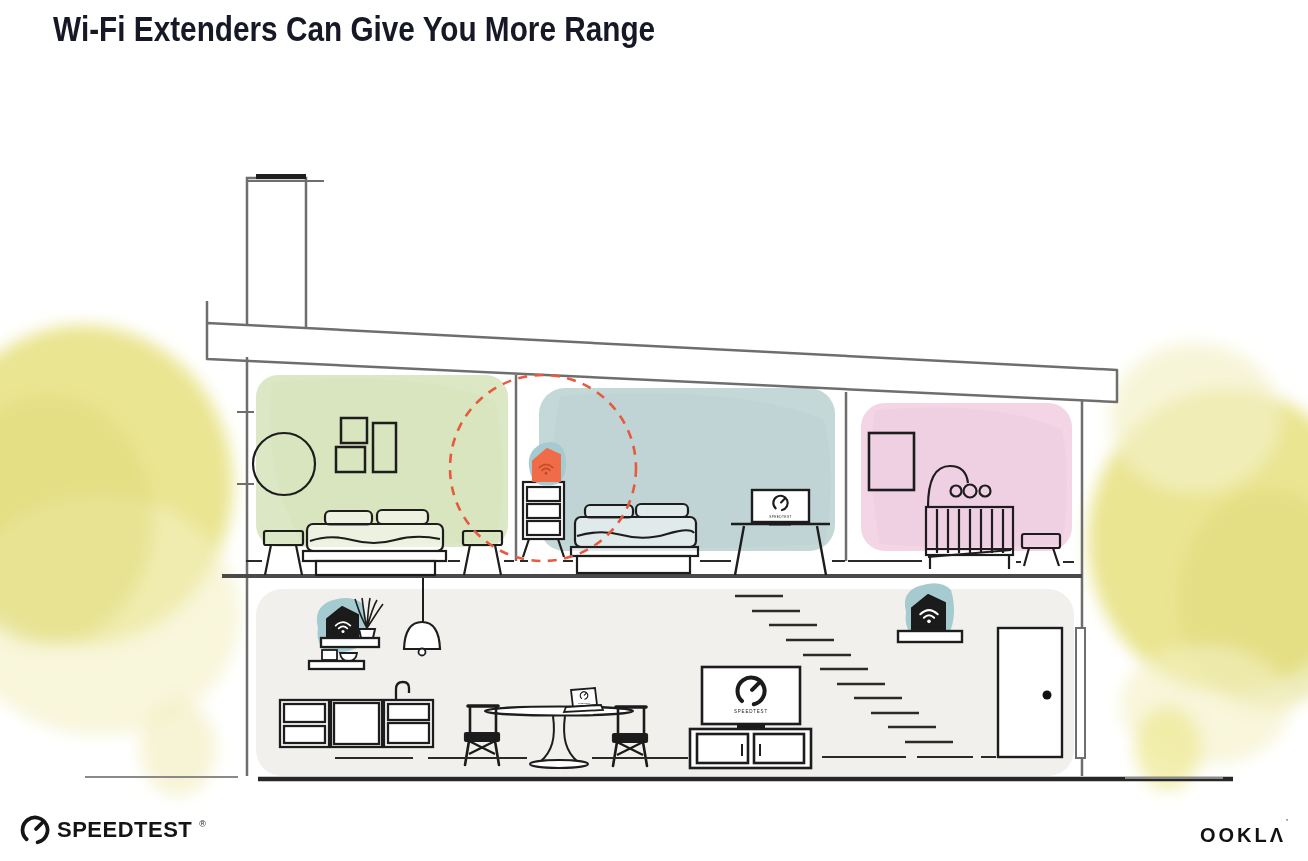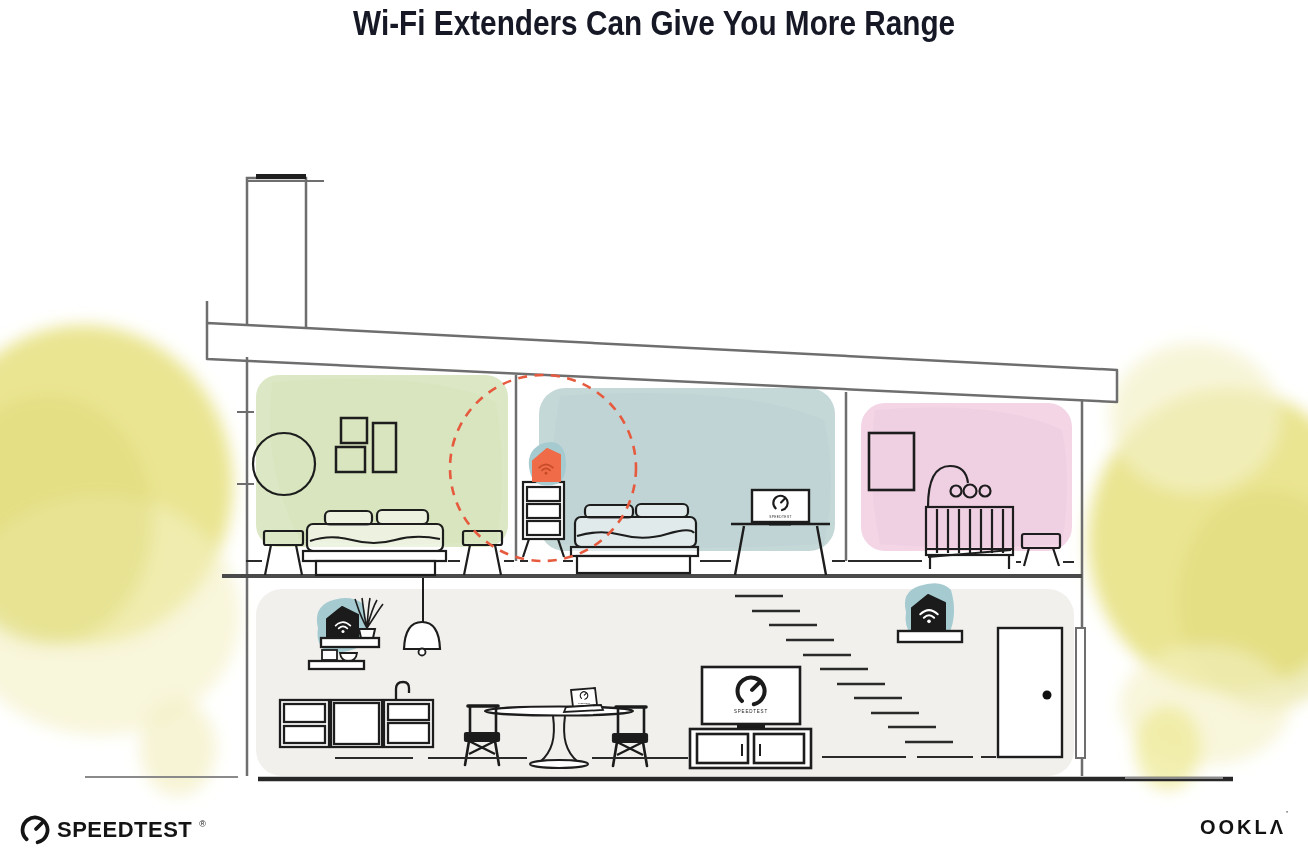--- a/index.html
+++ b/index.html
@@ -1,27 +1,27 @@
 <!DOCTYPE html>
 <html><head>
 <meta charset="utf-8">
 <style>
   html,body{margin:0;padding:0;background:#ffffff;}
   body{width:1308px;height:861px;position:relative;overflow:hidden;
        font-family:"Liberation Sans","DejaVu Sans",sans-serif;color:#171a26;}
-  .header{position:absolute;top:2px;left:0;width:1308px;text-align:center;}
+  .header{position:absolute;top:8px;left:0;width:1308px;}
   .title{font-size:35px;font-weight:bold;color:#161925;display:inline-block;
          transform:scaleX(0.85);transform-origin:50% 50%;letter-spacing:0px;line-height:42px;}
   .subtitle{font-size:36px;font-weight:400;color:#2e2e2e;display:inline-block;
          transform:scaleX(0.9);transform-origin:50% 50%;line-height:46px;margin-top:2px;}
   .stage{position:absolute;top:0;left:0;}
   .footer-left{position:absolute;left:20px;bottom:16px;display:flex;align-items:center;gap:7px;}
   .st-word{font-size:22px;font-weight:bold;letter-spacing:0.5px;color:#141414;}
   .st-reg{font-size:9px;vertical-align:top;position:relative;top:-6px;color:#141414;}
-  .footer-right{position:absolute;right:20px;bottom:22px;margin-top:23px;}
+  .footer-right{position:absolute;right:20px;bottom:14px;margin-top:23px;}
   .ookla-word{font-size:20px;font-weight:600;letter-spacing:3px;color:#121212;}
   .ookla-tm{font-size:9px;vertical-align:top;position:relative;top:-7px;color:#121212;}
   svg text{font-family:"Liberation Sans","DejaVu Sans",sans-serif;}
 </style>
 </head>
 <body>
 
 <div class="header">
   <div><span class="title">Wi-Fi Extenders Can Give You More Range</span></div>
 </div>

